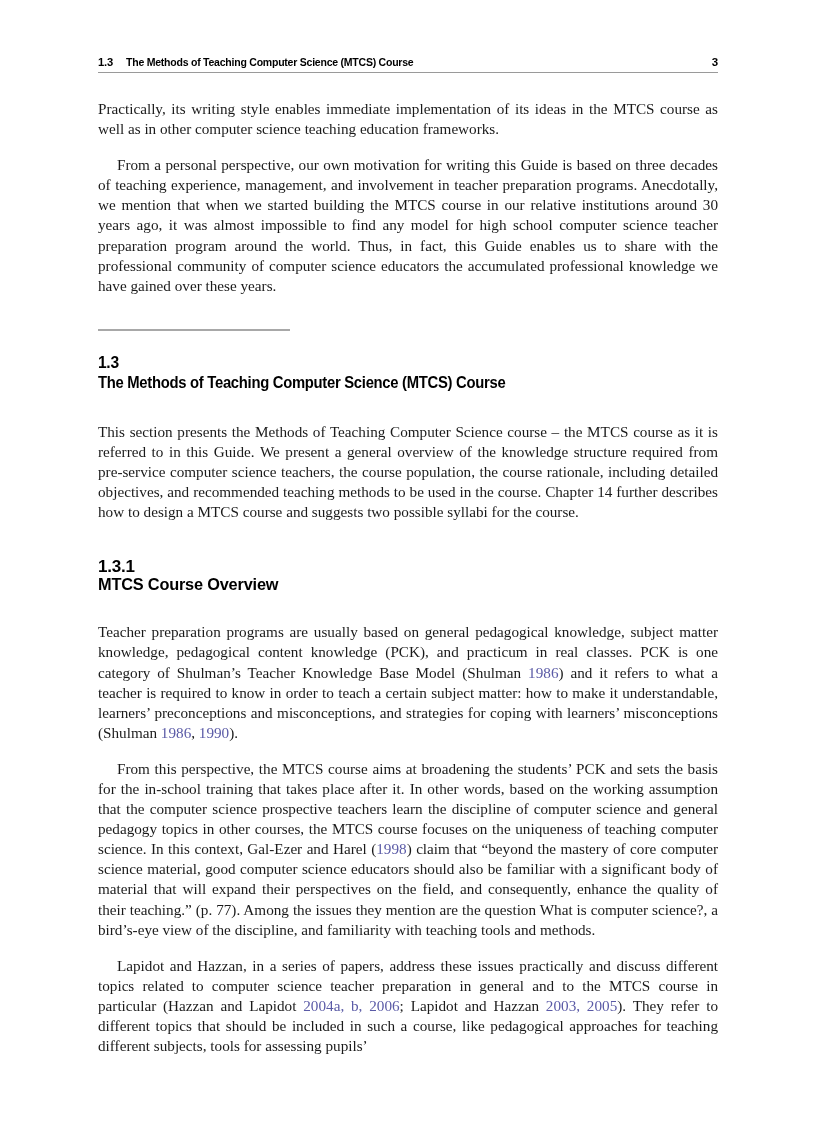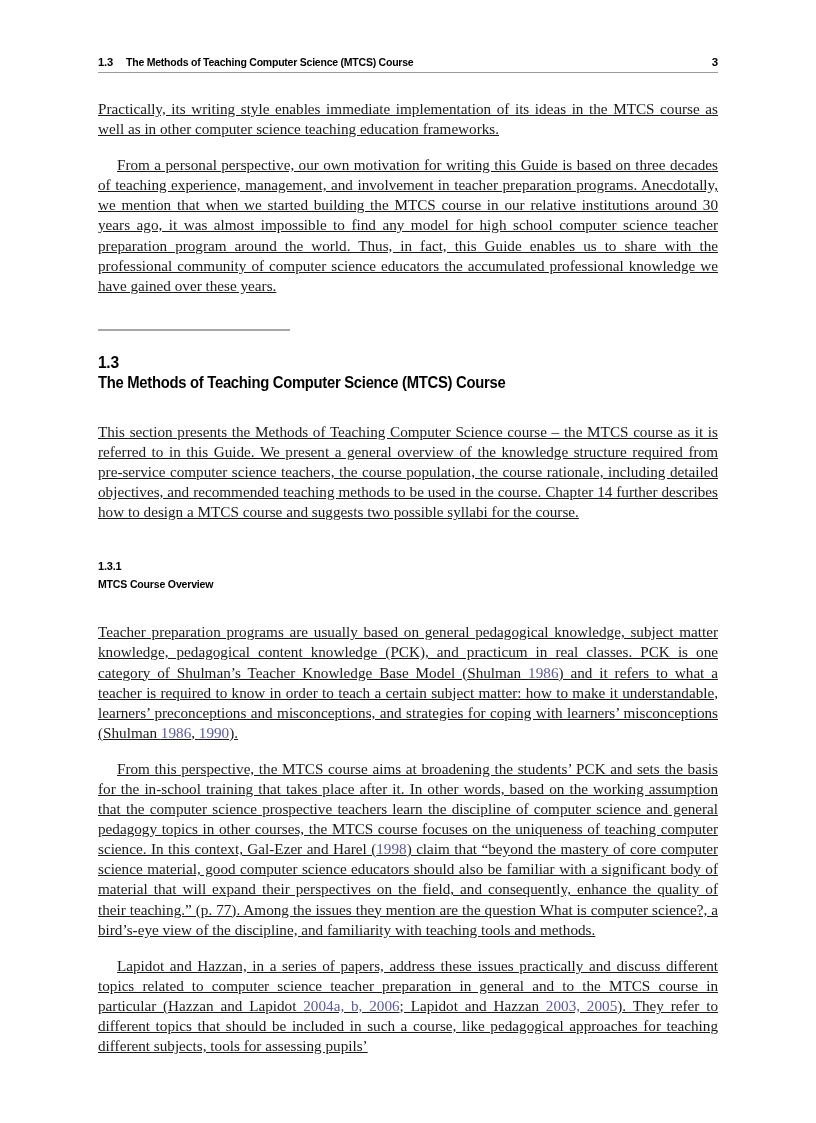--- a/index.html
+++ b/index.html
@@ -73,21 +73,20 @@
   }
 
   p.body {
     margin: 0;
     font-size: 15.2px;
     line-height: 20.1px;
     text-align: justify;
     text-justify: inter-word;
     color: #1a1a1a;
     hyphens: none;
-    text-decoration: underline;
   }
   p.body.indent {
     text-indent: 19px;
     margin-top: 16px;
   }
 
   a.cite, span.cite {
     color: #5a5aa6;
     text-decoration: none;
   }
@@ -117,21 +116,21 @@
   h2.sec-head .ttl {
     display: block;
     transform: scaleX(0.95);
     transform-origin: left center;
   }
 
   h3.sub-head {
     margin: 0;
     font-family: "Liberation Sans", "DejaVu Sans", sans-serif;
     font-weight: bold;
-    font-size: 11px;
+    font-size: 17px;
     line-height: 17.5px;
     color: #000;
     letter-spacing: -0.2px;
   }
   h3.sub-head .num { display: block; }
   h3.sub-head .ttl {
     display: block;
     transform: scaleX(0.96);
     transform-origin: left center;
   }

